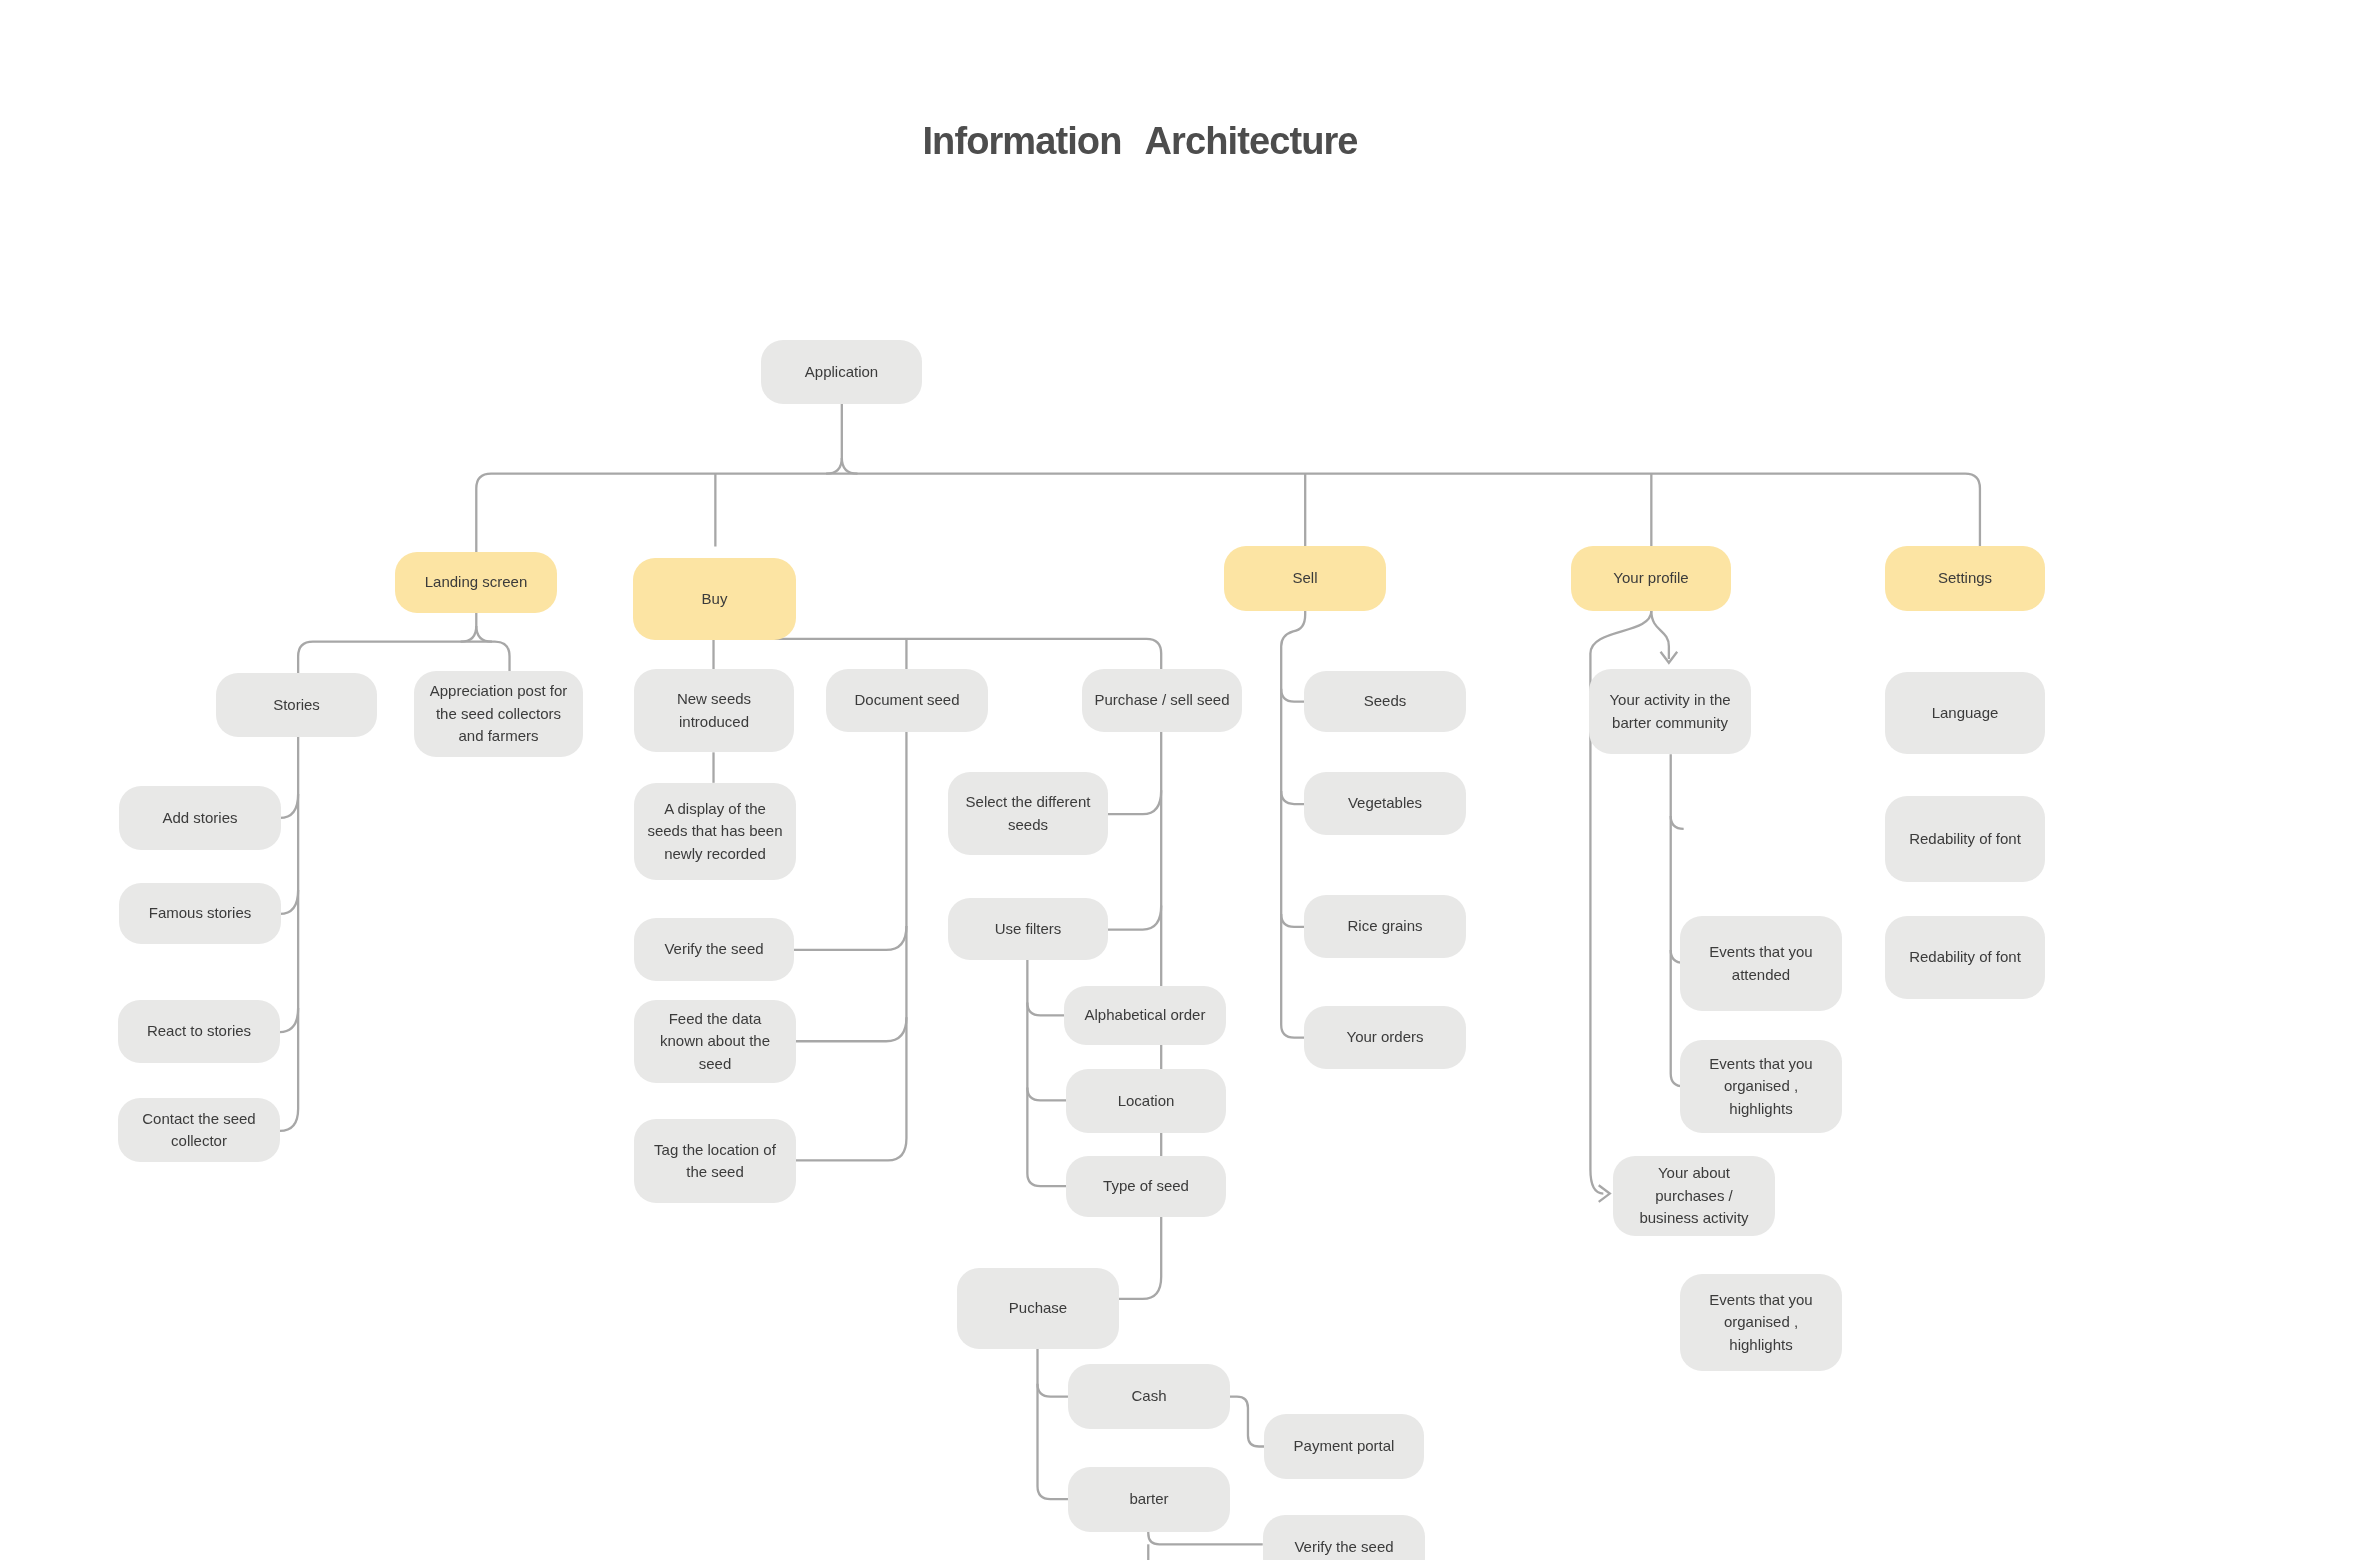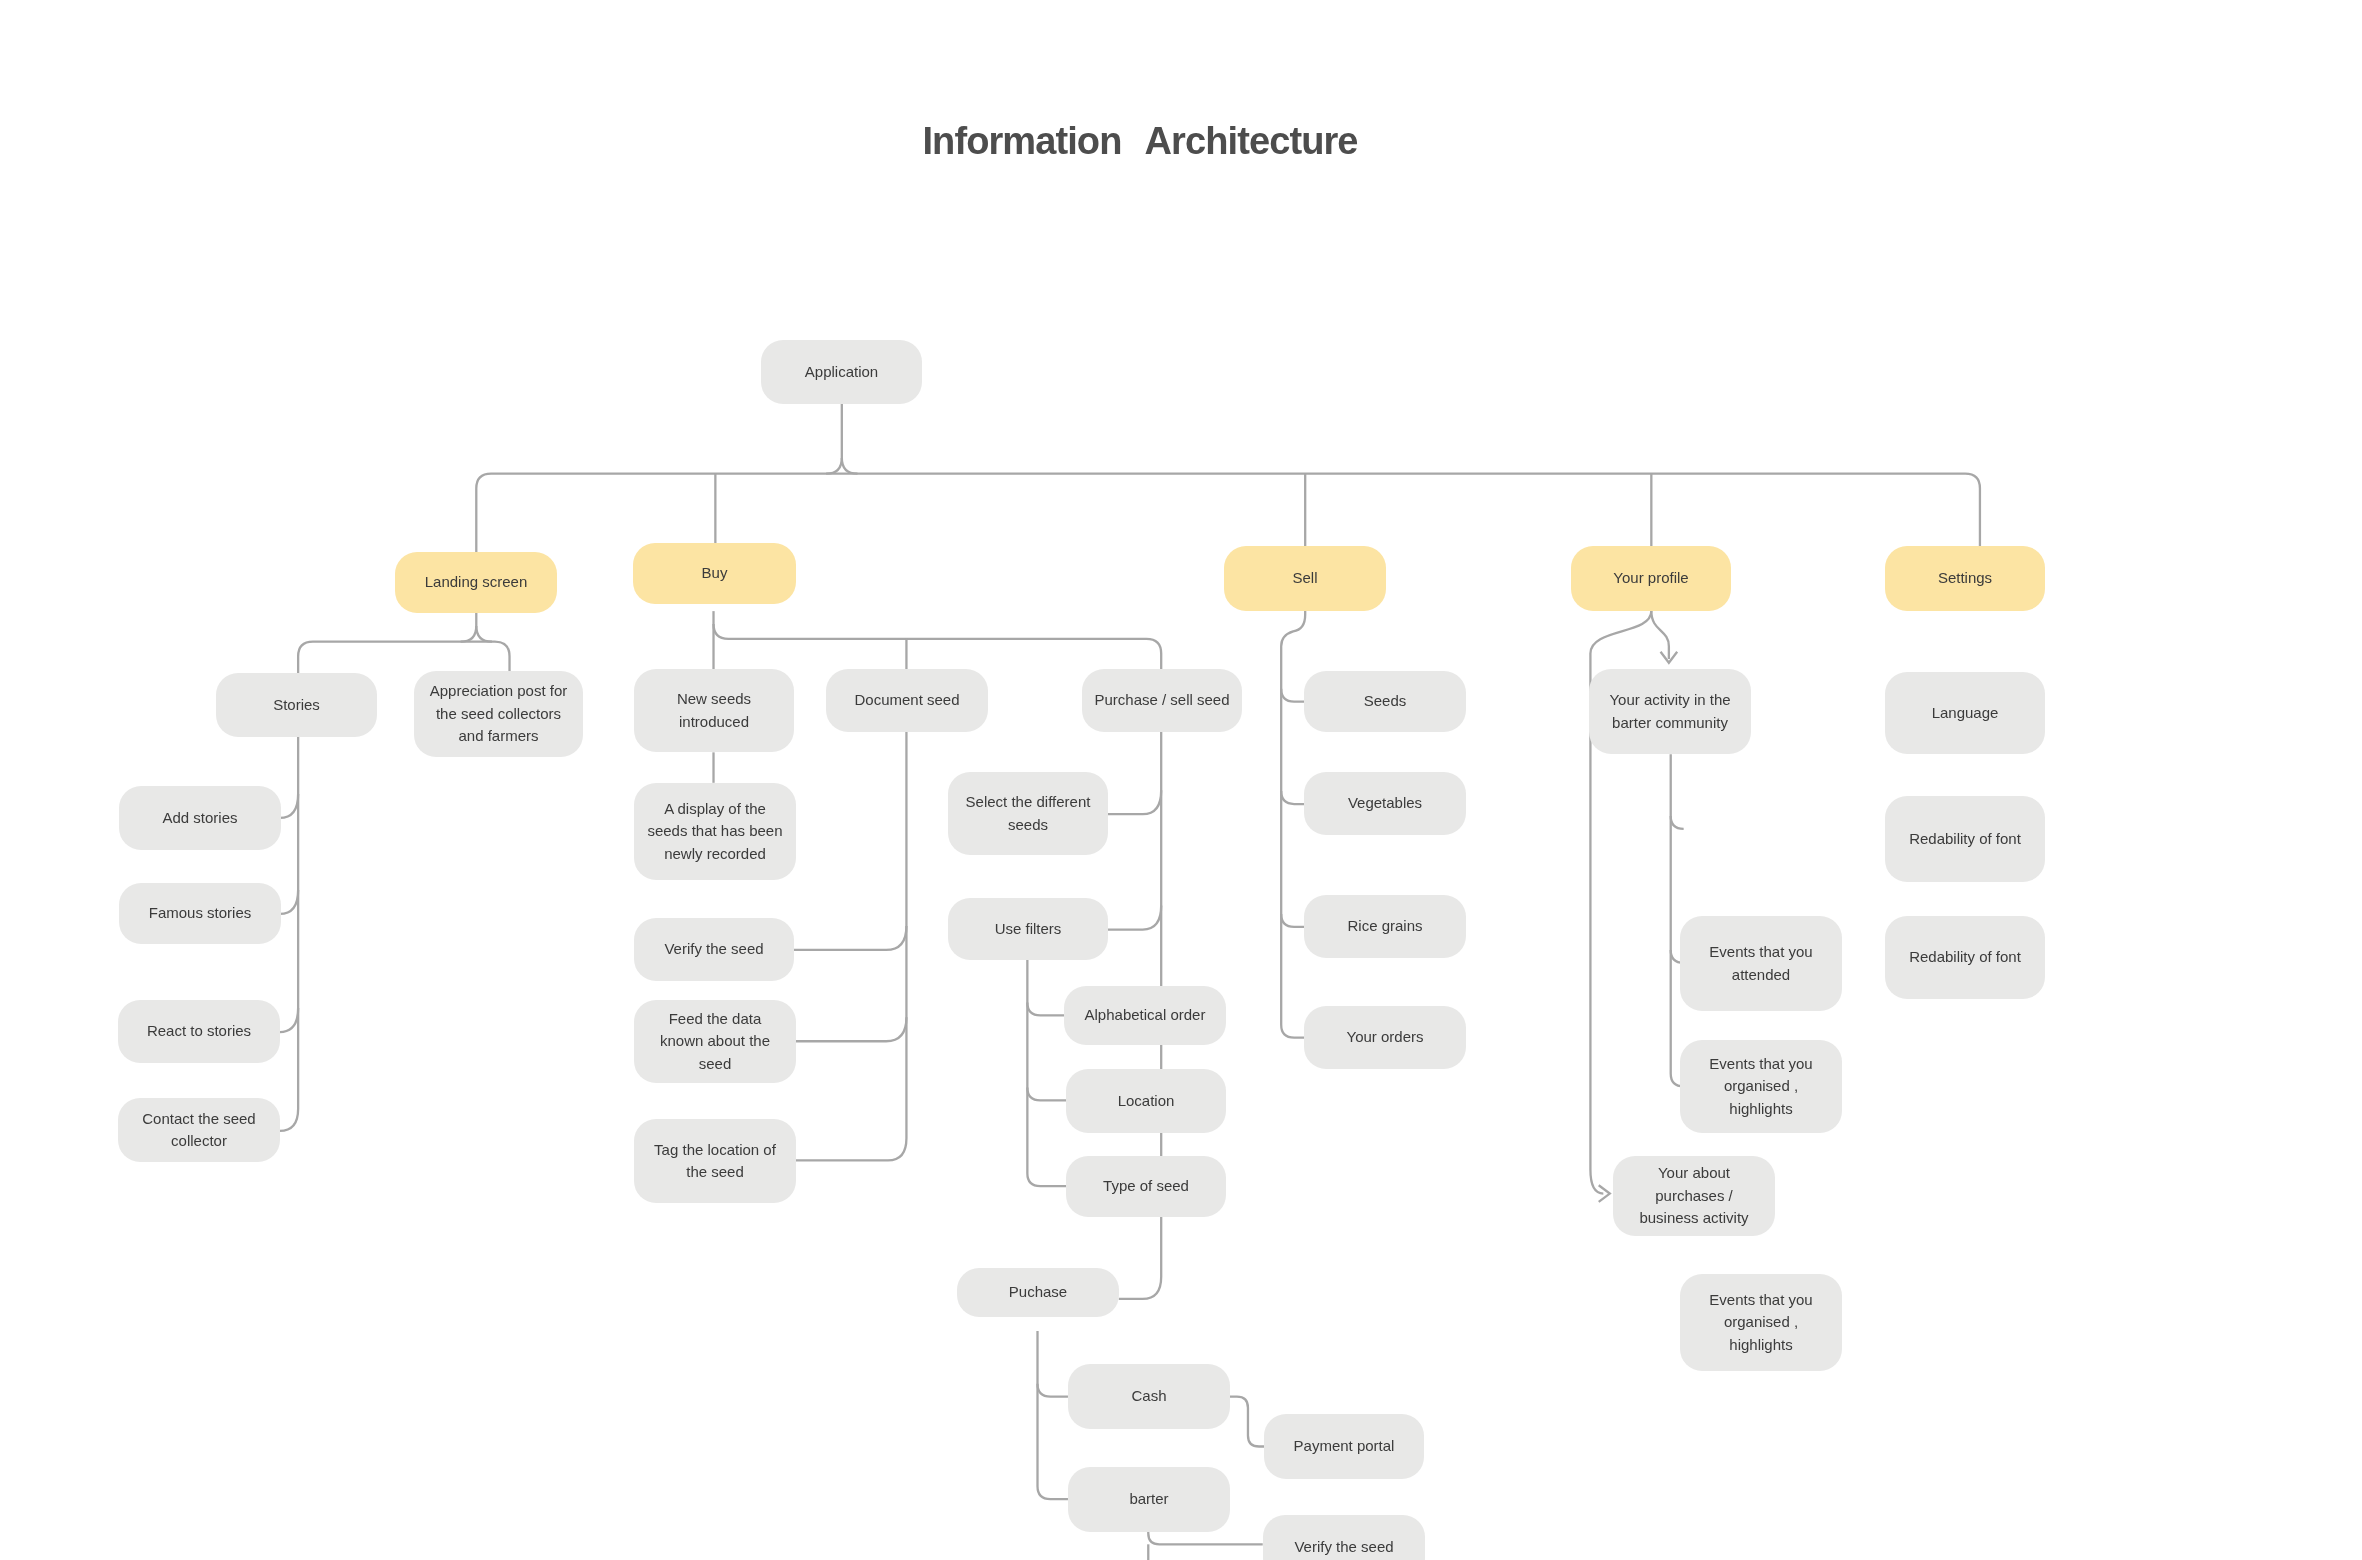--- a/index.html
+++ b/index.html
@@ -93,21 +93,21 @@
       <path d="M1789,662 C1789,688 1723,680 1723,708 V1267 Q1723,1293 1737,1293"></path>
       <path d="M1810,817 V1163 Q1810,1177 1824,1177"></path>
       <path d="M1810,884 Q1810,898 1824,898"></path>
       <path d="M1810,1029 Q1810,1043 1824,1043"></path>
       <path d="M1799,706 L1808,718 L1817,706"></path>
       <path d="M1732,1284 L1744,1293 L1732,1302"></path>
     </svg>
 
   <div class="node" style="left:761px;top:340px;width:161px;height:64px">Application</div>
   <div class="node accent" style="left:395px;top:552px;width:162px;height:61px">Landing screen</div>
-  <div class="node accent" style="left:633px;top:543px;width:163px;height:61px">Buy</div>
+  <div class="node accent" style="left:633px;top:558px;width:163px;height:82px">Buy</div>
   <div class="node accent" style="left:1224px;top:546px;width:162px;height:65px">Sell</div>
   <div class="node accent" style="left:1571px;top:546px;width:160px;height:65px">Your profile</div>
   <div class="node accent" style="left:1885px;top:546px;width:160px;height:65px">Settings</div>
 
   <div class="node" style="left:216px;top:673px;width:161px;height:64px">Stories</div>
   <div class="node" style="left:414px;top:671px;width:169px;height:86px">Appreciation post for the seed collectors and farmers</div>
   <div class="node" style="left:119px;top:786px;width:162px;height:64px">Add stories</div>
   <div class="node" style="left:119px;top:883px;width:162px;height:61px">Famous stories</div>
   <div class="node" style="left:118px;top:1000px;width:162px;height:63px">React to stories</div>
   <div class="node" style="left:118px;top:1098px;width:162px;height:64px">Contact the seed collector</div>
@@ -118,21 +118,21 @@
   <div class="node" style="left:634px;top:783px;width:162px;height:97px">A display of the seeds that has been newly recorded</div>
   <div class="node" style="left:634px;top:918px;width:160px;height:63px">Verify the seed</div>
   <div class="node" style="left:634px;top:1000px;width:162px;height:83px">Feed the data known about the seed</div>
   <div class="node" style="left:634px;top:1119px;width:162px;height:84px">Tag the location of the seed</div>
 
   <div class="node" style="left:948px;top:772px;width:160px;height:83px">Select the different seeds</div>
   <div class="node" style="left:948px;top:898px;width:160px;height:62px">Use filters</div>
   <div class="node" style="left:1064px;top:986px;width:162px;height:59px">Alphabetical order</div>
   <div class="node" style="left:1066px;top:1069px;width:160px;height:64px">Location</div>
   <div class="node" style="left:1066px;top:1156px;width:160px;height:61px">Type of seed</div>
-  <div class="node" style="left:957px;top:1268px;width:162px;height:49px">Puchase</div>
+  <div class="node" style="left:957px;top:1268px;width:162px;height:81px">Puchase</div>
   <div class="node" style="left:1068px;top:1364px;width:162px;height:65px">Cash</div>
   <div class="node" style="left:1264px;top:1414px;width:160px;height:65px">Payment portal</div>
   <div class="node" style="left:1068px;top:1467px;width:162px;height:65px">barter</div>
   <div class="node" style="left:1263px;top:1515px;width:162px;height:65px">Verify the seed</div>
 
   <div class="node" style="left:1304px;top:671px;width:162px;height:61px">Seeds</div>
   <div class="node" style="left:1304px;top:772px;width:162px;height:63px">Vegetables</div>
   <div class="node" style="left:1304px;top:895px;width:162px;height:63px">Rice grains</div>
   <div class="node" style="left:1304px;top:1006px;width:162px;height:63px">Your orders</div>
 

